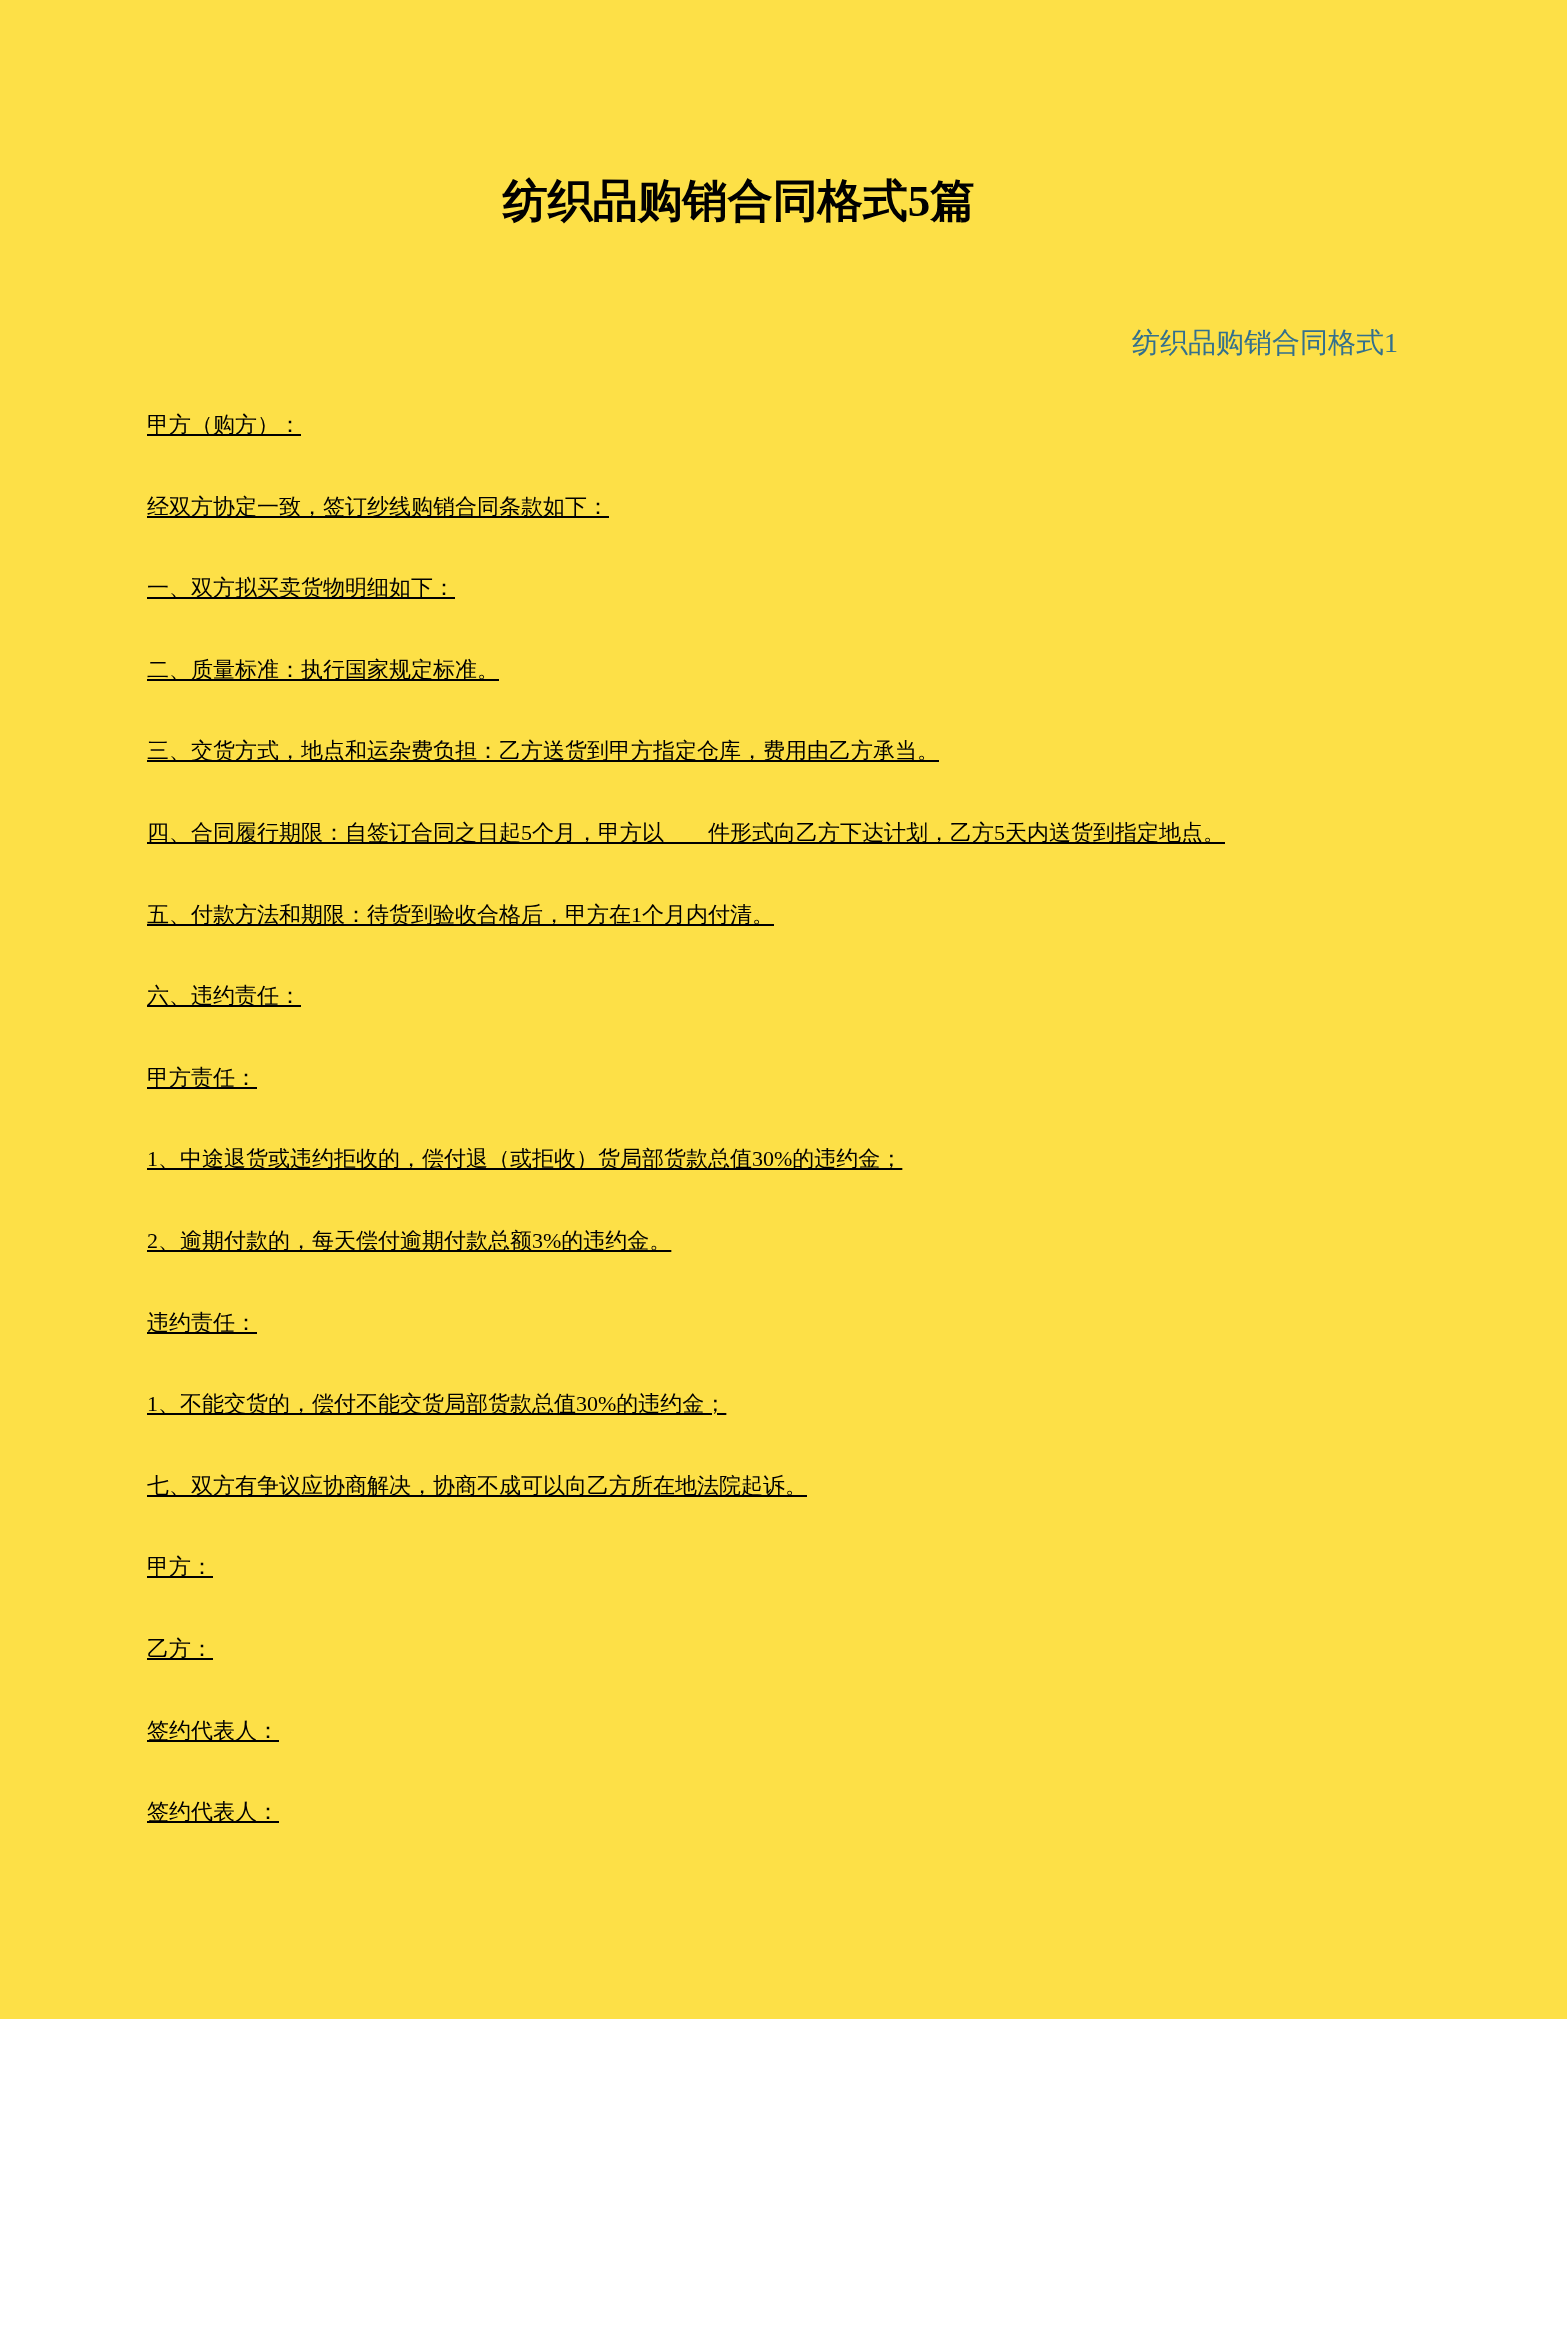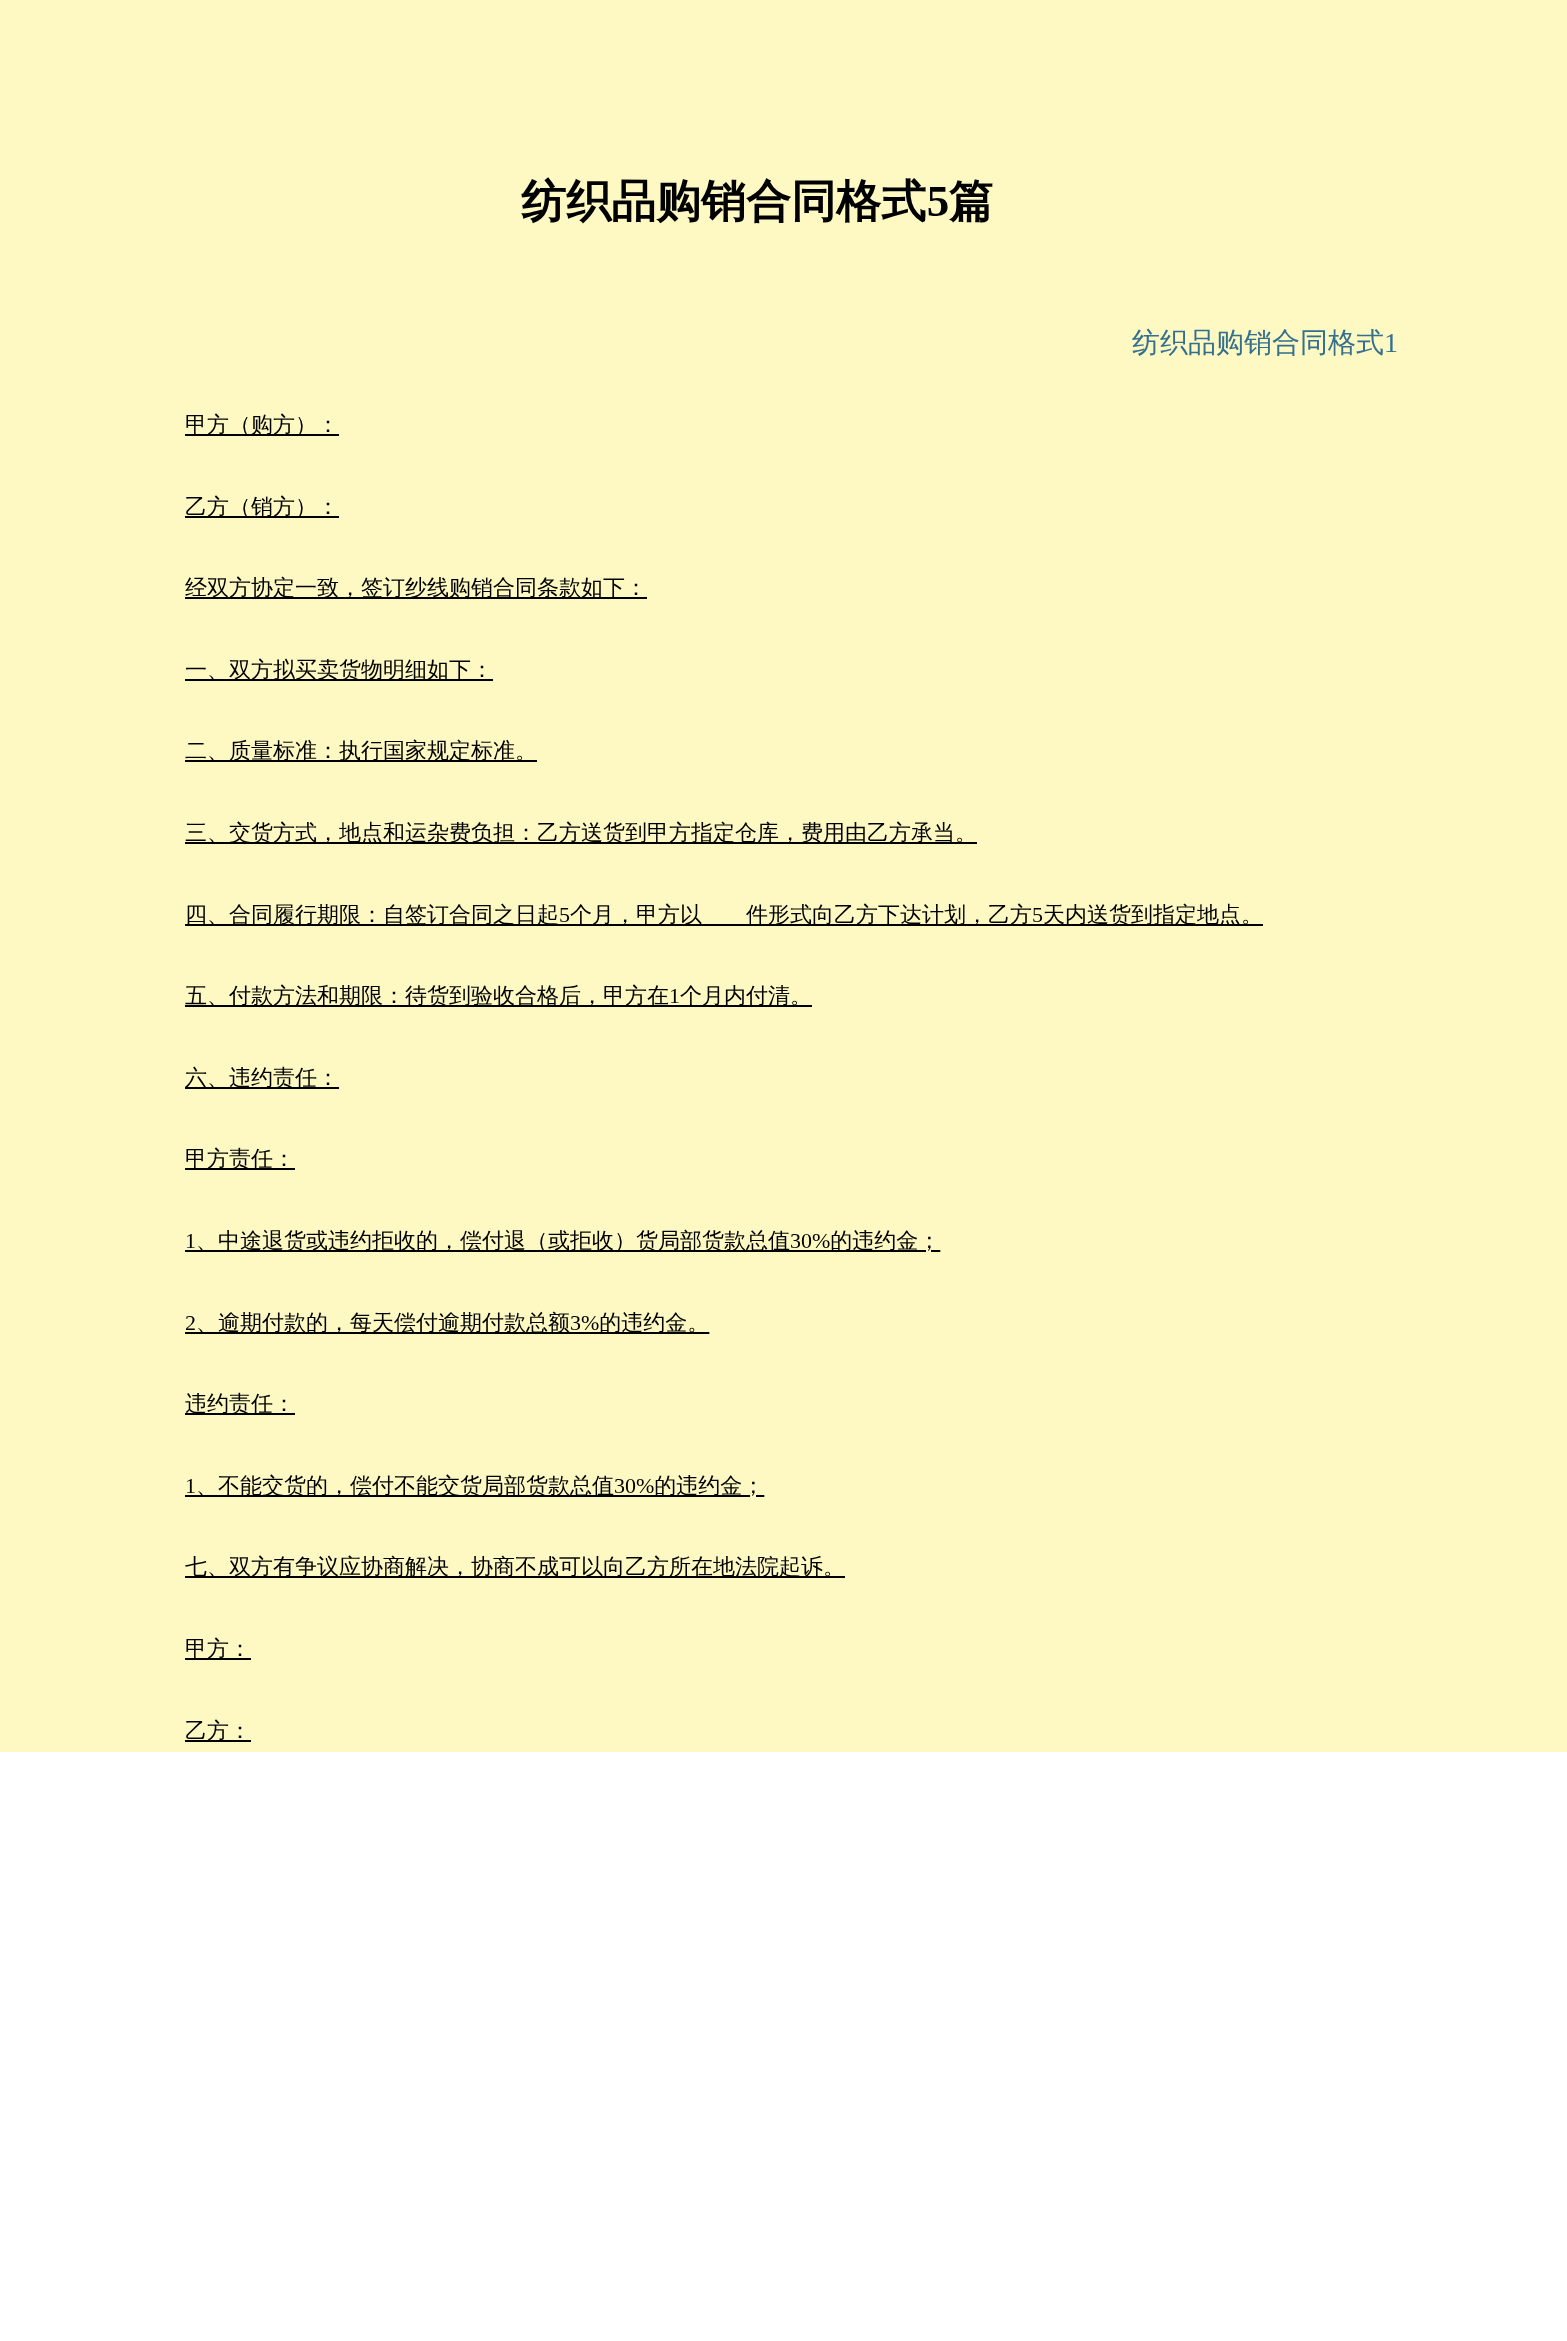--- a/index.html
+++ b/index.html
@@ -2,24 +2,24 @@
 <html style="font-size:11.4px"><head>
 <meta charset="utf-8">
 <style>
   html, body {
     margin: 0;
     padding: 0;
     background: #ffffff;
   }
   .page {
     width: 1568px;
-    height: 1752px;
+    height: 2019px;
     box-sizing: border-box;
-    background: #fef9c3;
-    padding: 169px 170px 0 118px;
+    background: #fde047;
+    padding: 169px 170px 0 80px;
     font-family: "Liberation Serif", "DejaVu Serif", serif;
     color: #000000;
     overflow: hidden;
   }
   .doc-title {
     font-size: 45px;
     font-weight: bold;
     text-align: center;
     line-height: 65px;
     margin: 0 0 78px 0;
@@ -40,21 +40,20 @@
   }
 </style>
 </head>
 <body>
 
 <div class="page">
   <h1 class="doc-title">纺织品购销合同格式5篇</h1>
   <h2 class="section-heading" style="color: rgb(51, 112, 142); text-align: right;">纺织品购销合同格式1</h2>
   <div>
     <p class="para">甲方（购方）：</p>
-    <p class="para">乙方（销方）：</p>
     <p class="para">经双方协定一致，签订纱线购销合同条款如下：</p>
     <p class="para">一、双方拟买卖货物明细如下：</p>
     <p class="para">二、质量标准：执行国家规定标准。</p>
     <p class="para">三、交货方式，地点和运杂费负担：乙方送货到甲方指定仓库，费用由乙方承当。</p>
     <p class="para">四、合同履行期限：自签订合同之日起5个月，甲方以　　件形式向乙方下达计划，乙方5天内送货到指定地点。</p>
     <p class="para">五、付款方法和期限：待货到验收合格后，甲方在1个月内付清。</p>
     <p class="para">六、违约责任：</p>
     <p class="para">甲方责任：</p>
     <p class="para">1、中途退货或违约拒收的，偿付退（或拒收）货局部货款总值30%的违约金；</p>
     <p class="para">2、逾期付款的，每天偿付逾期付款总额3%的违约金。</p>

